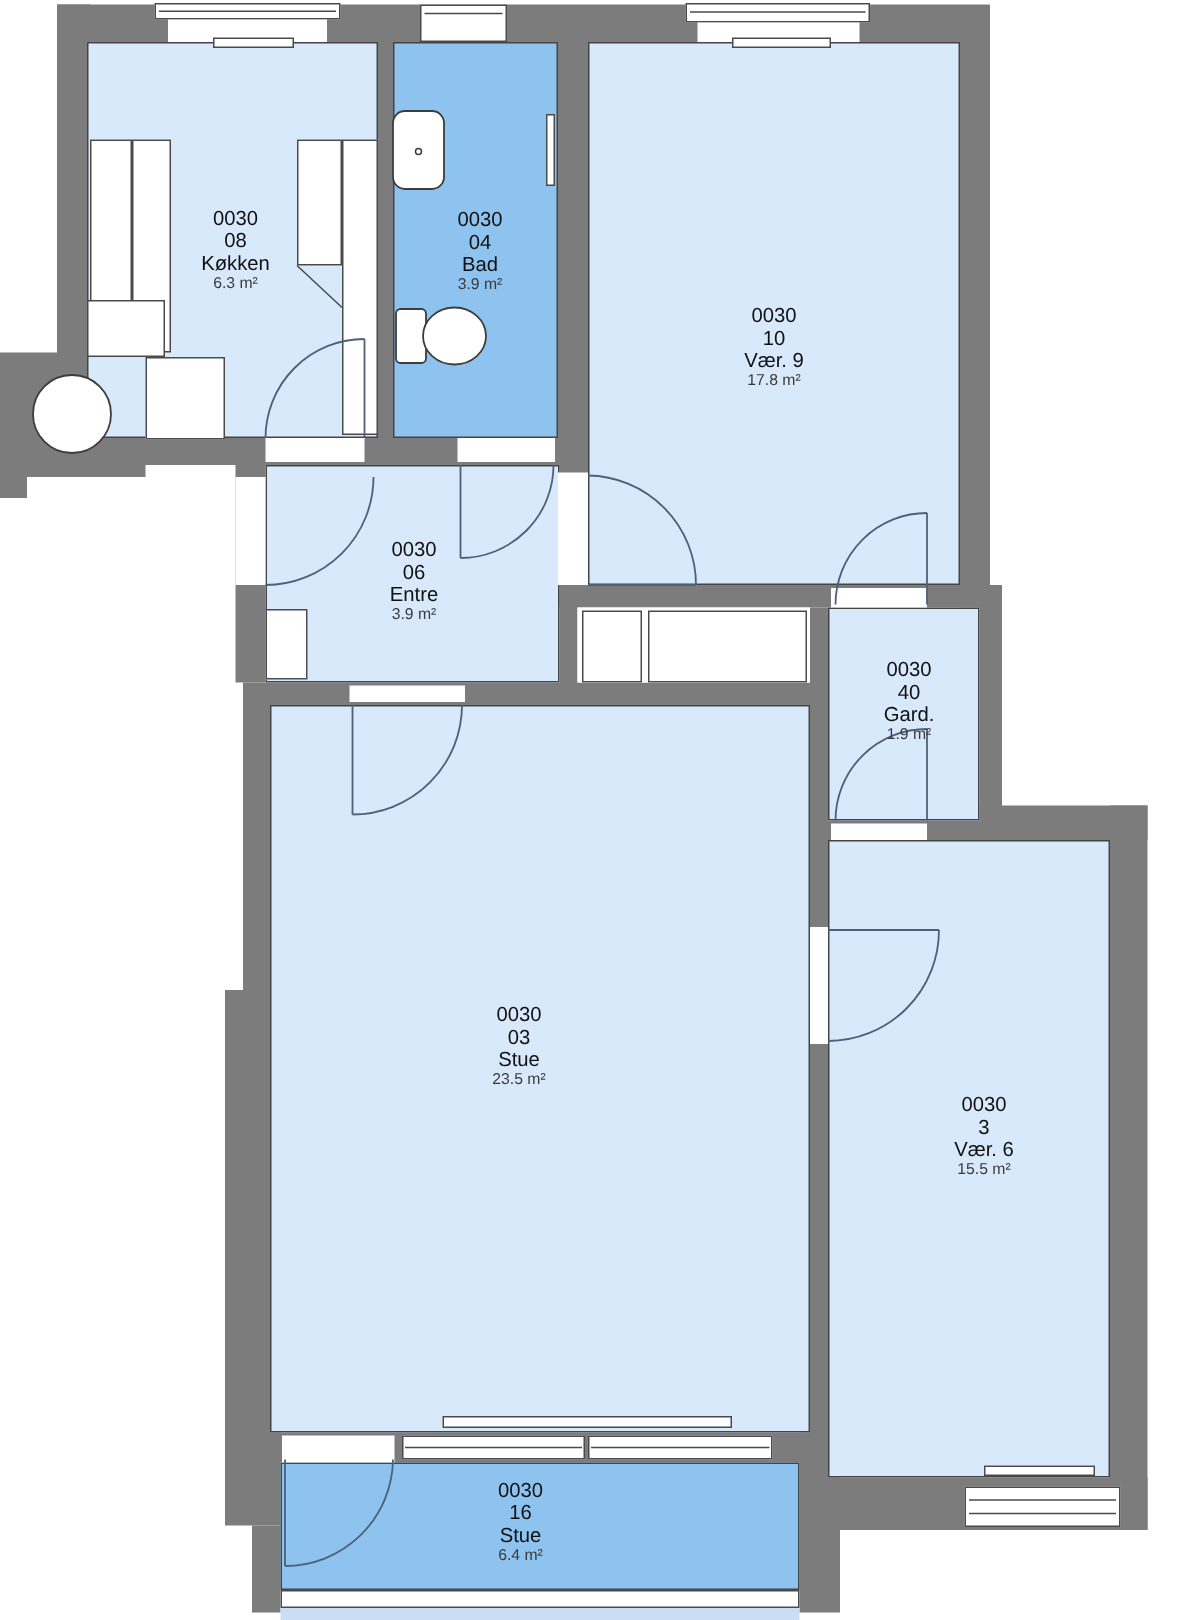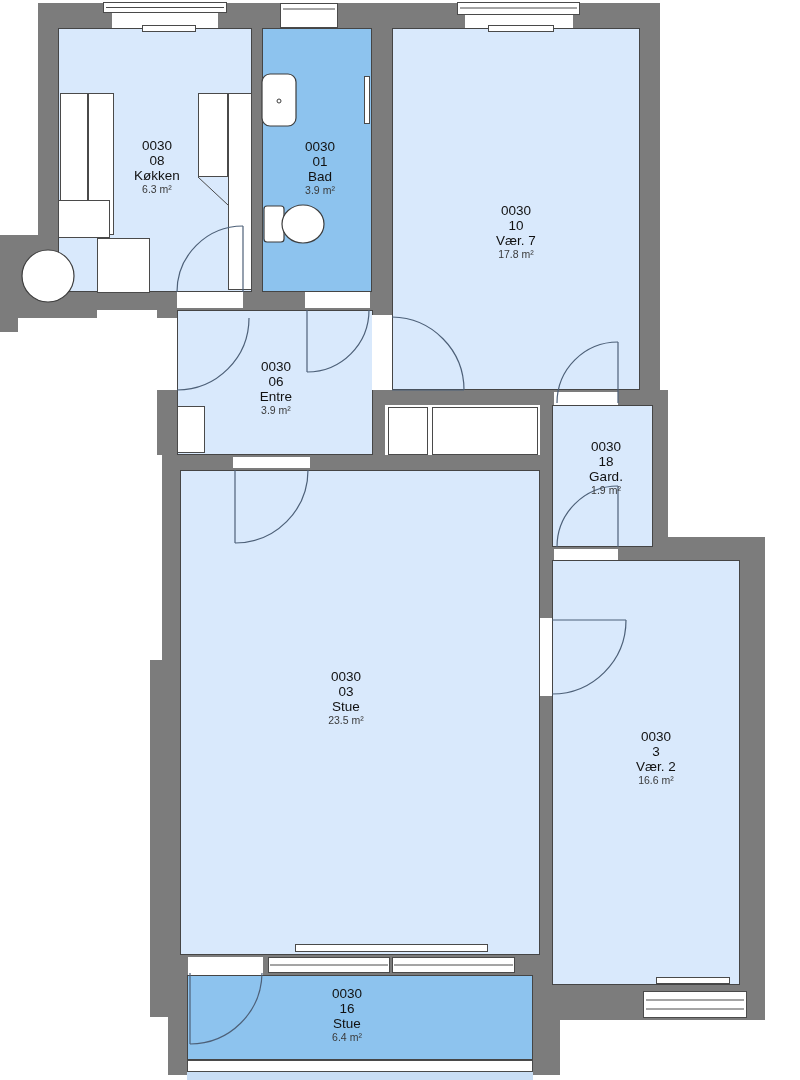--- a/index.html
+++ b/index.html
@@ -135,53 +135,53 @@
   </svg>
 
   <div class="label" style="left:157px;top:167px">
     <div class="l1">0030</div>
     <div class="l1">08</div>
     <div class="l1">Køkken</div>
     <div class="l2">6.3 m²</div>
   </div>
   <div class="label" style="left:320px;top:168px">
     <div class="l1">0030</div>
-    <div class="l1">01</div>
+    <div class="l1">04</div>
     <div class="l1">Bad</div>
     <div class="l2">3.9 m²</div>
   </div>
   <div class="label" style="left:516px;top:232px">
     <div class="l1">0030</div>
     <div class="l1">10</div>
-    <div class="l1">Vær. 7</div>
+    <div class="l1">Vær. 9</div>
     <div class="l2">17.8 m²</div>
   </div>
   <div class="label" style="left:276px;top:388px">
     <div class="l1">0030</div>
     <div class="l1">06</div>
     <div class="l1">Entre</div>
     <div class="l2">3.9 m²</div>
   </div>
   <div class="label" style="left:606px;top:468px">
     <div class="l1">0030</div>
-    <div class="l1">18</div>
+    <div class="l1">40</div>
     <div class="l1">Gard.</div>
     <div class="l2">1.9 m²</div>
   </div>
   <div class="label" style="left:346px;top:698px">
     <div class="l1">0030</div>
     <div class="l1">03</div>
     <div class="l1">Stue</div>
     <div class="l2">23.5 m²</div>
   </div>
   <div class="label" style="left:656px;top:758px">
     <div class="l1">0030</div>
     <div class="l1">3</div>
-    <div class="l1">Vær. 2</div>
-    <div class="l2">16.6 m²</div>
+    <div class="l1">Vær. 6</div>
+    <div class="l2">15.5 m²</div>
   </div>
   <div class="label" style="left:347px;top:1015px">
     <div class="l1">0030</div>
     <div class="l1">16</div>
     <div class="l1">Stue</div>
     <div class="l2">6.4 m²</div>
   </div>
 
 </div>
 

